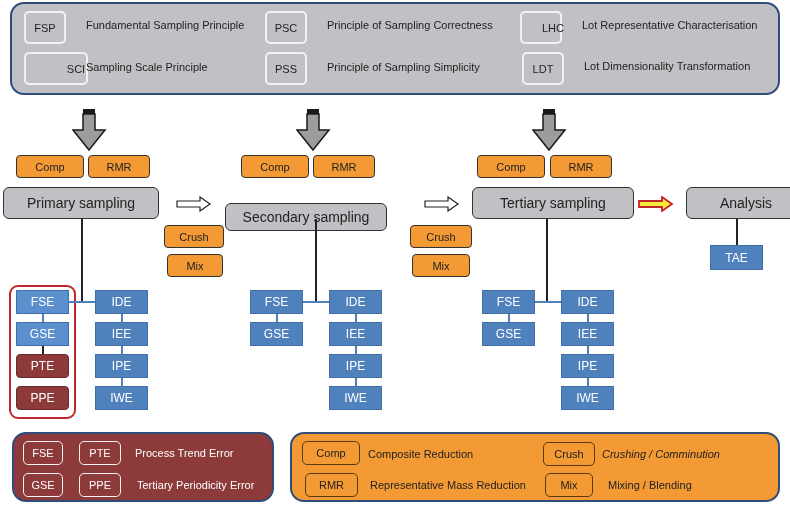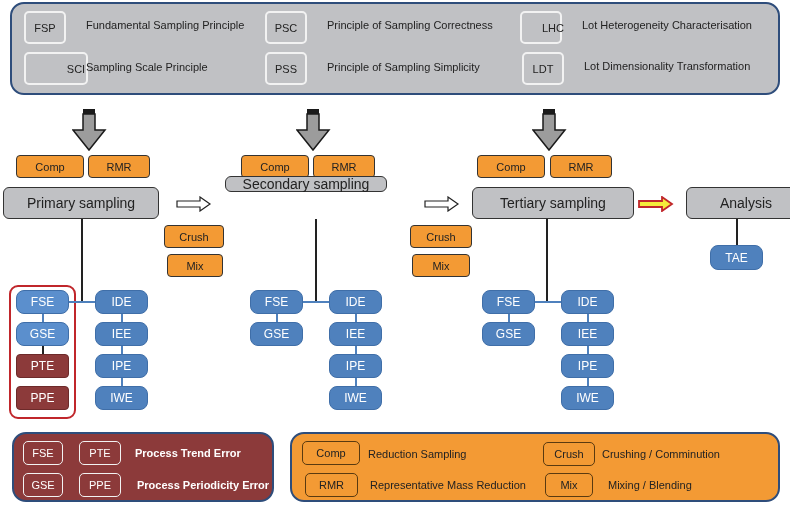--- a/index.html
+++ b/index.html
@@ -10,50 +10,50 @@
   .panel-top { left: 10px; top: 2px; width: 770px; height: 93px; background: #c0c1c4; }
   .panel-red { left: 12px; top: 432px; width: 262px; height: 70px; background: #8c3a3a; }
   .panel-orange { left: 290px; top: 432px; width: 490px; height: 70px; background: #f39a34; }
   .abbr-box { position: absolute; border: 2px solid #f2f2f2; border-radius: 5px; background: #c0c1c4;
               font-size: 11px; display: flex; align-items: center; justify-content: center; color: #222; }
   .abbr-text { position: absolute; font-size: 11px; color: #222; white-space: nowrap; padding-left: 11px; }
   .stage { position: absolute; background: #c0c1c4; border: 1.5px solid #333; border-radius: 6px;
            font-size: 14px; display: flex; align-items: center; justify-content: center; color: #222; }
   .orange { position: absolute; background: #f39a34; border: 1.5px solid #333; border-radius: 4px;
             font-size: 11px; display: flex; align-items: center; justify-content: center; color: #222; }
-  .blue { position: absolute; background: #4f81bd; border: 1px solid #3f6ea8; border-radius: 8px;
+  .blue { position: absolute; background: #4f81bd; border: 1px solid #3f6ea8; border-radius: 0;
           font-size: 12px; display: flex; align-items: center; justify-content: center; color: #fff; }
   .lightblue { background: #5b8fcd; }
   .darkred { position: absolute; background: #8c3a3a; border: 1px solid #6d2a2a; border-radius: 4px;
              font-size: 12px; display: flex; align-items: center; justify-content: center; color: #fff; }
   .vline { position: absolute; width: 1.5px; background: #222; }
   .hline { position: absolute; height: 1.5px; background: #4f81bd; }
   .bline { position: absolute; width: 1.5px; background: #4f81bd; }
   .red-outline { position: absolute; border: 2px solid #c0262b; border-radius: 9px; }
   .leg-box-w { position: absolute; border: 1.5px solid #f2f2f2; border-radius: 5px;
                font-size: 11px; display: flex; align-items: center; justify-content: center; color: #fff; }
-  .leg-text-w { position: absolute; font-size: 11px; color: #fff; white-space: nowrap; font-weight: bold; }
+  .leg-text-w { position: absolute; font-size: 11px; color: #fff; white-space: nowrap; }
   .leg-box-o { position: absolute; border: 1.5px solid #5a3a10; border-radius: 5px;
                font-size: 11px; display: flex; align-items: center; justify-content: center; color: #222; }
   .leg-text-o { position: absolute; font-size: 11px; color: #222; white-space: nowrap; }
 </style>
 </head>
 <body>
 
 <div class="panel panel-top"></div>
 <div class="abbr-box" style="left:24px;top:11px;width:42px;height:33px;">FSP</div>
 <div class="abbr-text" style="left:75px;top:19px;">Fundamental Sampling Principle</div>
 <div class="abbr-box" style="left:24px;top:52px;width:64px;height:33px;padding-left:40px;">SCI</div>
 <div class="abbr-text" style="left:75px;top:61px;">Sampling Scale Principle</div>
 <div class="abbr-box" style="left:265px;top:11px;width:42px;height:33px;">PSC</div>
 <div class="abbr-text" style="left:316px;top:19px;">Principle of Sampling Correctness</div>
 <div class="abbr-box" style="left:265px;top:52px;width:42px;height:33px;">PSS</div>
 <div class="abbr-text" style="left:316px;top:61px;">Principle of Sampling Simplicity</div>
 <div class="abbr-box" style="left:520px;top:11px;width:42px;height:33px;padding-left:24px;">LHC</div>
-<div class="abbr-text" style="left:571px;top:19px;">Lot Heterogeneity Characterisation</div>
+<div class="abbr-text" style="left:571px;top:19px;">Lot Representative Characterisation</div>
 <div class="abbr-box" style="left:522px;top:52px;width:42px;height:33px;">LDT</div>
 <div class="abbr-text" style="left:573px;top:60px;">Lot Dimensionality Transformation</div>
 
 <svg class="abs" style="left:72px;top:108px;" width="36" height="44">
   <rect x="11" y="1" width="12" height="6" fill="#1a1a1a"></rect>
   <polygon points="11,6 23,6 23,22 33,22 17,42 1,22 11,22" fill="#9c9c9c" stroke="#1a1a1a" stroke-width="1.5"></polygon>
 </svg>
 <svg class="abs" style="left:296px;top:108px;" width="36" height="44">
   <rect x="11" y="1" width="12" height="6" fill="#1a1a1a"></rect>
   <polygon points="11,6 23,6 23,22 33,22 17,42 1,22 11,22" fill="#9c9c9c" stroke="#1a1a1a" stroke-width="1.5"></polygon>
@@ -62,21 +62,21 @@
   <rect x="11" y="1" width="12" height="6" fill="#1a1a1a"></rect>
   <polygon points="11,6 23,6 23,22 33,22 17,42 1,22 11,22" fill="#9c9c9c" stroke="#1a1a1a" stroke-width="1.5"></polygon>
 </svg>
 
 <div class="orange" style="left:16px;top:155px;width:68px;height:23px;">Comp</div>
 <div class="orange" style="left:88px;top:155px;width:62px;height:23px;">RMR</div>
 <div class="stage" style="left:3px;top:187px;width:156px;height:32px;">Primary sampling</div>
 
 <div class="orange" style="left:241px;top:155px;width:68px;height:23px;">Comp</div>
 <div class="orange" style="left:313px;top:155px;width:62px;height:23px;">RMR</div>
-<div class="stage" style="left:225px;top:176px;width:162px;height:16px;">Secondary sampling</div>
+<div class="stage" style="left:225px;top:203px;width:162px;height:28px;">Secondary sampling</div>
 
 <div class="orange" style="left:477px;top:155px;width:68px;height:23px;">Comp</div>
 <div class="orange" style="left:550px;top:155px;width:62px;height:23px;">RMR</div>
 <div class="stage" style="left:472px;top:187px;width:162px;height:32px;">Tertiary sampling</div>
 
 <div class="stage" style="left:686px;top:187px;width:120px;height:32px;">Analysis</div>
 
 <svg class="abs" style="left:176px;top:196px;" width="36" height="16">
   <polygon points="1,5 24,5 24,1 34,8 24,15 24,11 1,11" fill="#fff" stroke="#222" stroke-width="1.2"></polygon>
 </svg>
@@ -139,23 +139,23 @@
 <div class="blue" style="left:561px;top:386px;width:53px;height:24px;">IWE</div>
 
 <div class="blue" style="left:710px;top:245px;width:53px;height:25px;">TAE</div>
 
 <div class="panel panel-red"></div>
 <div class="leg-box-w" style="left:23px;top:441px;width:40px;height:24px;">FSE</div>
 <div class="leg-box-w" style="left:79px;top:441px;width:42px;height:24px;">PTE</div>
 <div class="leg-text-w" style="left:135px;top:447px;">Process Trend Error</div>
 <div class="leg-box-w" style="left:23px;top:473px;width:40px;height:24px;">GSE</div>
 <div class="leg-box-w" style="left:79px;top:473px;width:42px;height:24px;">PPE</div>
-<div class="leg-text-w" style="left:137px;top:479px;">Process Periodicity  Error</div>
+<div class="leg-text-w" style="left:137px;top:479px;">Tertiary Periodicity  Error</div>
 
 <div class="panel panel-orange"></div>
 <div class="leg-box-o" style="left:302px;top:441px;width:58px;height:24px;">Comp</div>
-<div class="leg-text-o" style="left:368px;top:448px;">Reduction Sampling</div>
+<div class="leg-text-o" style="left:368px;top:448px;">Composite Reduction</div>
 <div class="leg-box-o" style="left:305px;top:473px;width:53px;height:24px;">RMR</div>
 <div class="leg-text-o" style="left:370px;top:479px;">Representative Mass Reduction</div>
 <div class="leg-box-o" style="left:543px;top:442px;width:52px;height:24px;">Crush</div>
-<div class="leg-text-o" style="left:602px;top:448px;">Crushing / Comminution</div>
+<div class="leg-text-o" style="left:602px;top:448px;font-style:italic;">Crushing / Comminution</div>
 <div class="leg-box-o" style="left:545px;top:473px;width:48px;height:24px;">Mix</div>
 <div class="leg-text-o" style="left:608px;top:479px;">Mixing / Blending</div>
 
 </body></html>

